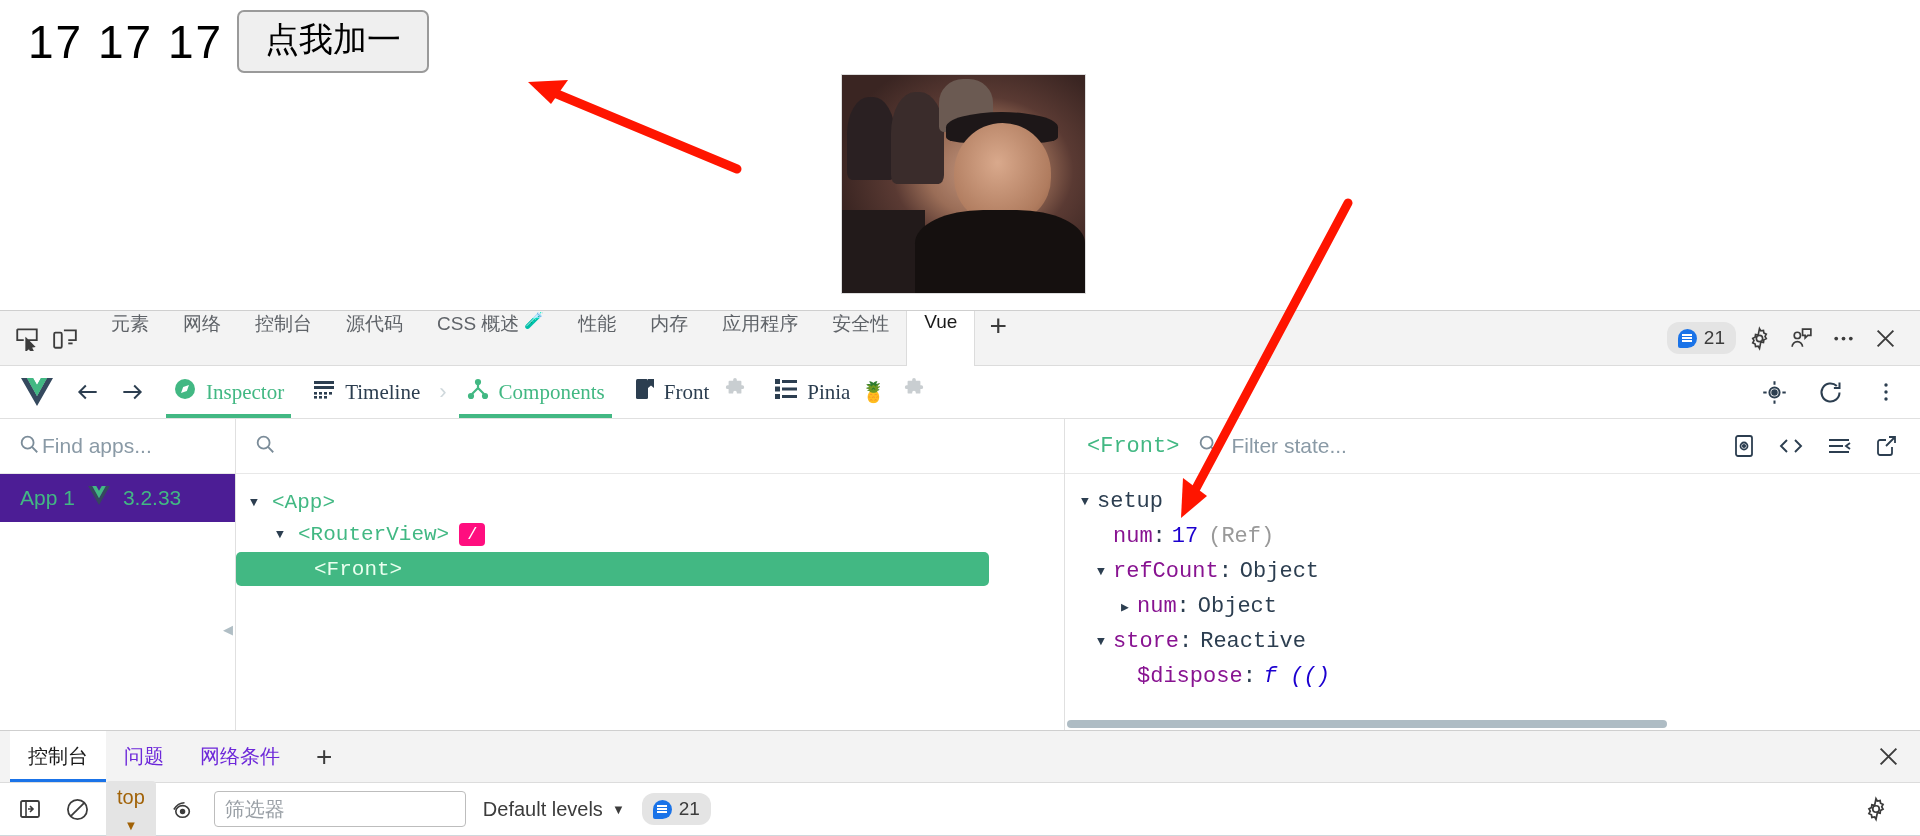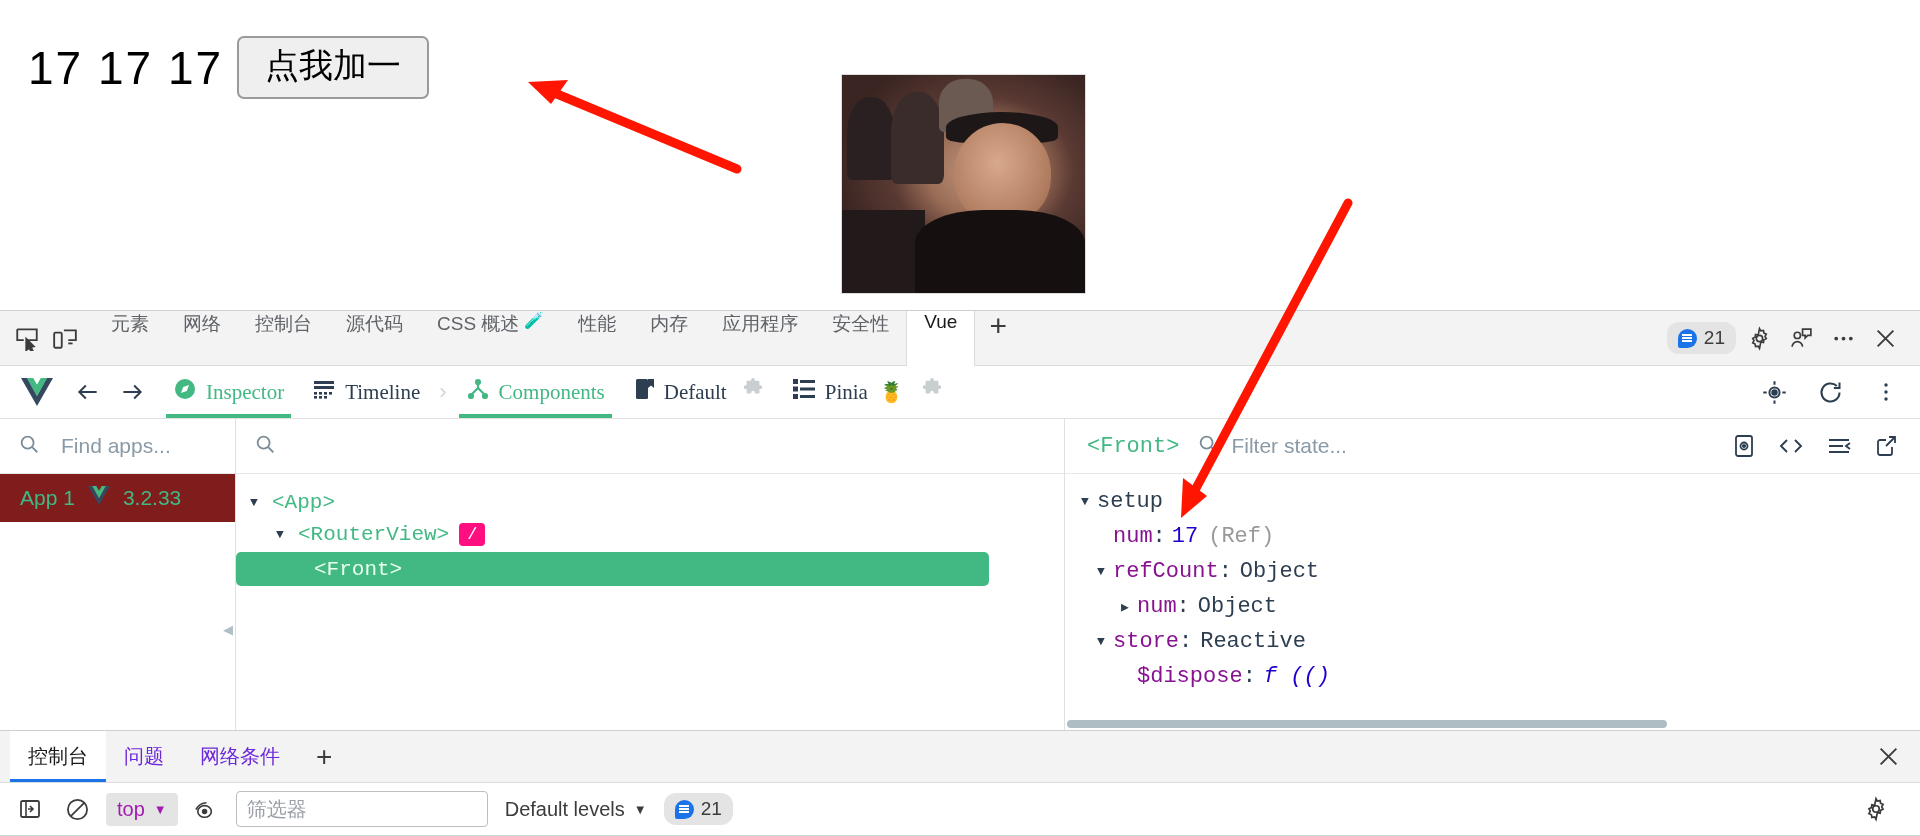--- a/index.html
+++ b/index.html
@@ -12,21 +12,21 @@
     -webkit-font-smoothing: antialiased;
   }
   #root { position: relative; width: 1920px; height: 836px; }
 
   
   .page-content {
     position: absolute; left: 0; top: 0; width: 1920px; height: 310px;
     background: #fff; overflow: hidden;
   }
   .counter-row {
-    position: absolute; left: 28px; top: 36px;
+    position: absolute; left: 28px; top: 10px;
     display: flex; align-items: center; gap: 14px;
   }
   .counter-nums {
     font-family: "Liberation Sans", sans-serif;
     font-size: 46px; color: #000; line-height: 1; letter-spacing: 2px;
     white-space: pre;
   }
   .add-button {
     font-family: "Liberation Sans", sans-serif;
     font-size: 34px; color: #000;
@@ -136,41 +136,41 @@
   .vt-navbtn { width: 40px; height: 40px; display:flex; align-items:center; justify-content:center; cursor: pointer; color:#2c3e50;}
   .vt-spacer { flex: 1 1 auto; }
 
   
   .panels { flex: 1 1 auto; display: flex; min-height: 0; }
   .panel-apps { width: 236px; flex: 0 0 236px; border-right: 1px solid #e0e0e0; display:flex; flex-direction:column; position: relative;}
   .panel-tree { flex: 1 1 auto; border-right: 1px solid #e0e0e0; display:flex; flex-direction:column; min-width:0;}
   .panel-state { width: 855px; flex: 0 0 855px; display:flex; flex-direction:column; min-width:0;}
 
   .search-row {
-    height: 55px; flex: 0 0 55px; display: flex; align-items: center; gap: 19px;
+    height: 55px; flex: 0 0 55px; display: flex; align-items: center; gap: 0;
     padding: 0 18px; border-bottom: 1px solid #e8e8e8;
   }
   .search-row input {
     border: none; outline: none; font-size: 21px; color: #2c3e50;
     font-family: "Liberation Sans", sans-serif; background: transparent; flex: 1 1 auto; min-width: 0;
   }
   .search-row input::placeholder { color: #8a9aa6; }
   .state-head { height: 55px; flex: 0 0 55px; display:flex; align-items:center; gap: 10px; padding: 0 22px; border-bottom: 1px solid #e8e8e8;}
   .state-head .tagname { font-family: "Liberation Mono", monospace; font-size: 22px; }
   .state-head input {
     border:none; outline:none; background: transparent; font-size: 21px; color:#2c3e50;
     font-family:"Liberation Sans", sans-serif; flex: 1 1 auto; min-width: 0;
   }
   .state-head input::placeholder { color: #8a9aa6; }
   .state-icons { display:flex; align-items:center; gap: 22px; color:#2c3e50; }
   .state-icons > span { cursor: pointer; display:flex; }
 
   .app-item {
     display: flex; align-items: center; gap: 13px; padding: 12px 20px;
-    background: #7f1d1d; color: #42b883; font-size: 21px; cursor: pointer;
+    background: #4c1d95; color: #42b883; font-size: 21px; cursor: pointer;
   }
   .app-item .ver { color: #42b883; }
   .collapse-handle {
     position: absolute; right: 0; bottom: 84px; width: 14px; height: 34px;
     display:flex; align-items:center; justify-content:center; color:#b0bec5; cursor:pointer; font-size: 13px;
   }
 
   .tree { padding: 12px 0 0 0; font-family: "Liberation Mono", monospace; font-size: 21px; overflow: hidden;}
   .tree-row { display: flex; align-items: center; height: 32px; padding-left: 14px; white-space: nowrap; }
   .tree-row .caret { width: 22px; color: #2c3e50; font-size: 13px; flex:0 0 22px;}
@@ -202,21 +202,21 @@
   .drawer { position: absolute; left:0; top: 730px; width: 1920px; height: 106px; background:#fff; border-top: 1px solid #cfcfcf; display:flex; flex-direction:column;}
   .drawer-tabs { height: 52px; flex:0 0 52px; background:#f3f3f3; border-bottom: 1px solid #dcdcdc; display:flex; align-items:stretch; padding-left: 10px;}
   .dw-tab { display:flex; align-items:center; padding: 0 18px; font-size: 20px; color:#6d28d9; cursor:pointer; position: relative;}
   .dw-tab.active { background:#fff; color:#1a1a1a; }
   .dw-tab.active::after { content:''; position:absolute; left:0; right:0; bottom:0; height:3px; background:#1a73e8; }
   .dw-spacer { flex:1 1 auto; }
   .console-bar { height: 53px; flex:0 0 53px; display:flex; align-items:center; gap: 11px; padding: 0 12px; background:#fff; border-bottom: 1px solid #cfd8dc;}
   .cb-icon { width: 36px; height: 36px; display:flex; align-items:center; justify-content:center; cursor:pointer; color:#3c3c3c;}
   .ctx-select {
     display:flex; align-items:center; gap: 9px; background:#e4e4e4; border-radius:4px;
-    padding: 5px 11px; font-size: 20px; color:#a21caf; cursor:pointer;
+    padding: 5px 11px; font-size: 20px; color:#a16207; cursor:pointer;flex-direction:column;
   }
   .filter-input {
     width: 252px; height: 36px; border: 1px solid #bdbdbd; border-radius: 4px;
     padding: 0 10px; font-size: 20px; font-family:"Liberation Sans", sans-serif; color:#3c3c3c; outline:none;
   }
   .filter-input::placeholder { color:#9aa0a6; }
   .levels { display:flex; align-items:center; gap: 9px; font-size: 20px; color:#3c3c3c; cursor:pointer; padding: 0 6px;}
   .caret-dn { font-size: 13px; }
 </style>
 </head>
@@ -388,21 +388,21 @@
         </span>
         <span>Components</span>
       </div>
       <div class="vt-item">
         <span>
           <svg width="22" height="24" viewBox="0 0 22 24">
               <rect x="3" y="2" width="12" height="20" rx="1.5" fill="#2c3e50"></rect>
               <path d="M15 2v9l3-2.5L21 11V2z" fill="#2c3e50"></path>
             </svg>
         </span>
-        <span>Default</span>
+        <span>Front</span>
         <span style="margin-left:6px">
           <svg width="22" height="22" viewBox="0 0 24 24" fill="#c9ced1">
               <path d="M10 2a2 2 0 014 0v1h4a1 1 0 011 1v4h1a2 2 0 010 4h-1v4a1 1 0 01-1 1h-4v-1a2 2 0 00-4 0v1H6a1 1 0 01-1-1v-4H4a2 2 0 010-4h1V4a1 1 0 011-1h4z"></path>
             </svg>
         </span>
       </div>
       <div class="vt-item">
         <span>
           <svg width="24" height="22" viewBox="0 0 24 22" fill="#2c3e50">
             <rect x="1" y="1" width="5" height="5"></rect>

